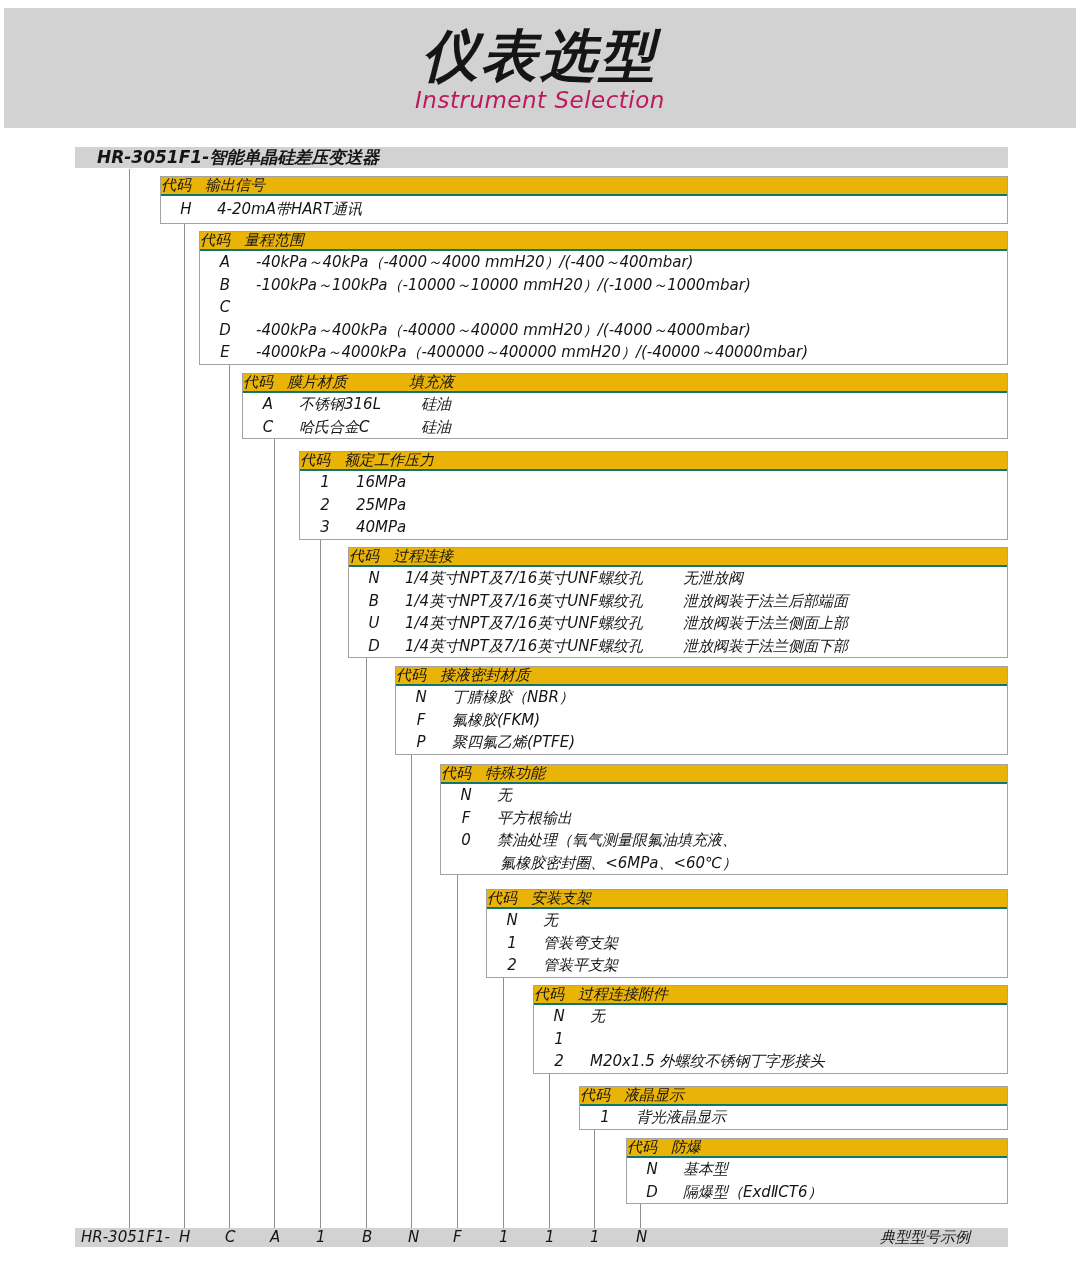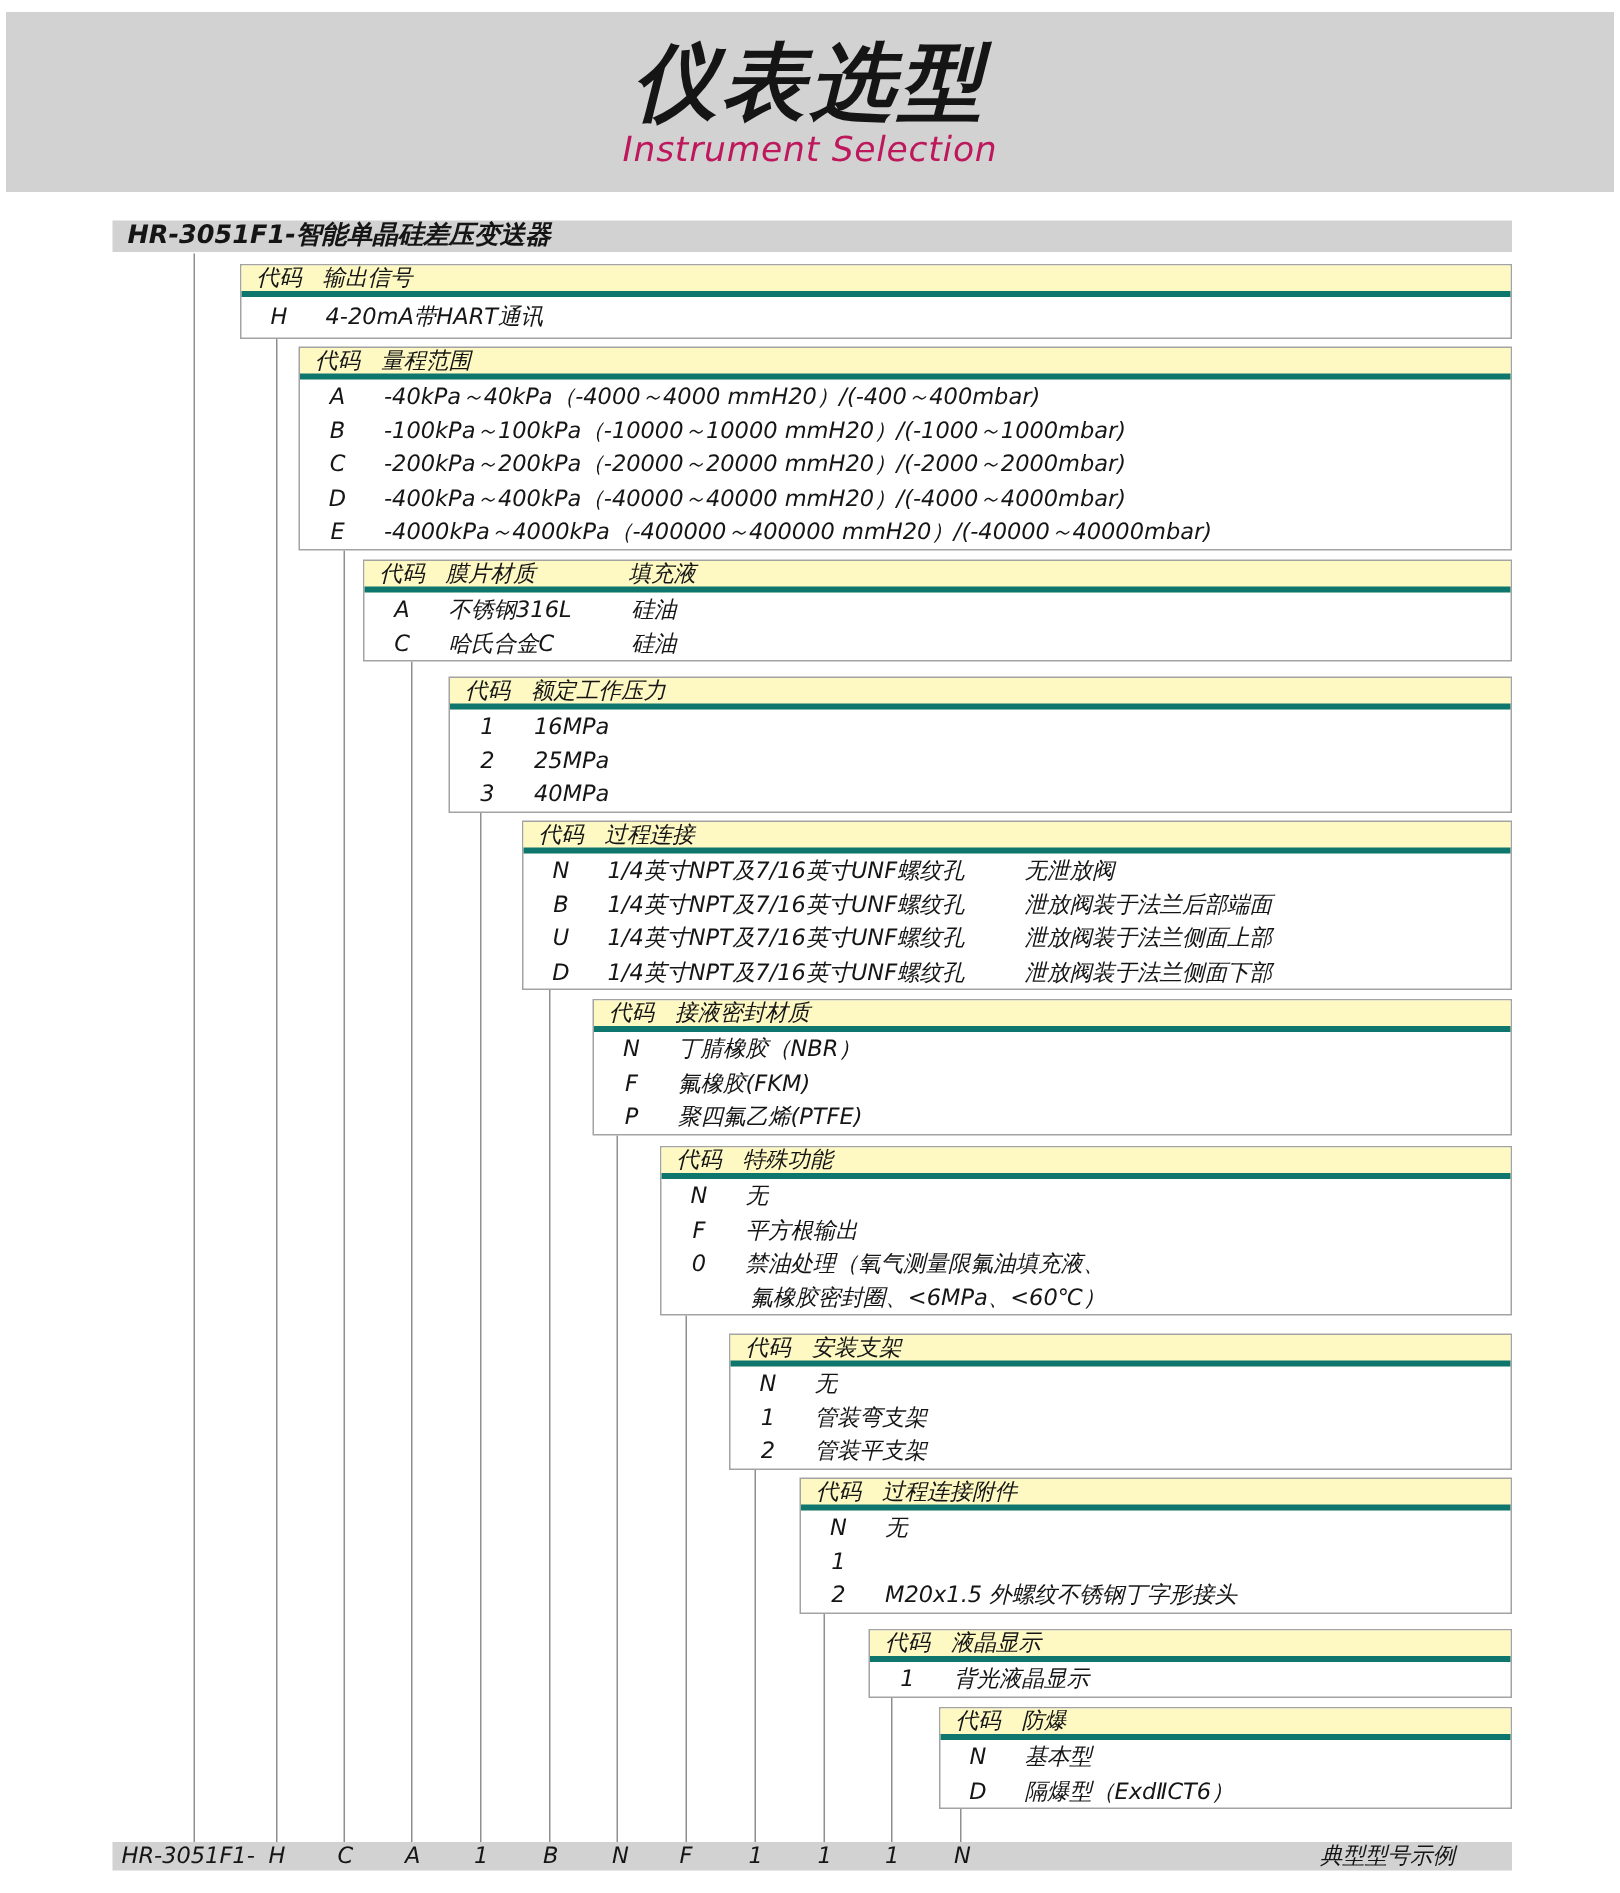--- a/index.html
+++ b/index.html
@@ -6,25 +6,25 @@
   .page{position:relative;width:1080px;height:1262px;background:#ffffff;
         font-family:"DejaVu Sans",sans-serif;color:#151515;overflow:hidden;font-style:italic;}
 
   
   .banner{position:absolute;left:4px;top:8px;width:1072px;height:120px;background:#d2d2d2;text-align:center;}
   .banner .zh{font-size:56px;font-weight:bold;letter-spacing:3px;line-height:62px;padding-top:17px;}
   .banner .en{font-size:23px;line-height:27px;letter-spacing:0.5px;color:#be185d;}
 
   
   .pbar{position:absolute;left:75px;top:147px;width:933px;height:21px;background:#d2d2d2;
-        font-size:17px;font-weight:bold;line-height:21px;padding-left:10px;box-sizing:border-box;white-space:nowrap;}
+        font-size:17px;font-weight:bold;line-height:21px;padding-left:22px;box-sizing:border-box;white-space:nowrap;}
 
   
   .tbl{position:absolute;background:#ffffff;border:1px solid #a3a3a3;box-sizing:border-box;font-size:15px;}
-  .hd{height:17px;line-height:17px;background:#fef9c3;border-bottom:4px solid #0f766e;padding-left:10px;display:flex;white-space:nowrap;}
+  .hd{height:17px;line-height:17px;background:#eab308;border-bottom:2px solid #0f766e;display:flex;white-space:nowrap;}
   .hd .hcode{width:36px;margin-right:8px;flex:none;}
   .row{display:flex;height:22.5px;line-height:22.5px;padding-left:10px;white-space:nowrap;}
   .row .code{width:30px;text-align:center;margin-right:16px;flex:none;}
   .row .d{white-space:nowrap;}
   #t1 .row{height:27px;line-height:27px;}
   .hname3,.m1{width:122px;flex:none;}
   .d1{width:278px;flex:none;}
   .row.tall{height:45px;line-height:22.5px;}
   .line{display:block;text-align:right;}
 
@@ -107,21 +107,20 @@
     <div class="row">
       <span class="code">A</span>
       <span class="d">-40kPa～40kPa（-4000～4000 mmH20）/(-400～400mbar)</span>
     </div>
     <div class="row">
       <span class="code">B</span>
       <span class="d">-100kPa～100kPa（-10000～10000 mmH20）/(-1000～1000mbar)</span>
     </div>
     <div class="row">
       <span class="code">C</span>
-      <span class="d">-200kPa～200kPa（-20000～20000 mmH20）/(-2000～2000mbar)</span>
     </div>
     <div class="row">
       <span class="code">D</span>
       <span class="d">-400kPa～400kPa（-40000～40000 mmH20）/(-4000～4000mbar)</span>
     </div>
     <div class="row">
       <span class="code">E</span>
       <span class="d">-4000kPa～4000kPa（-400000～400000 mmH20）/(-40000～40000mbar)</span>
     </div>
   </div>

